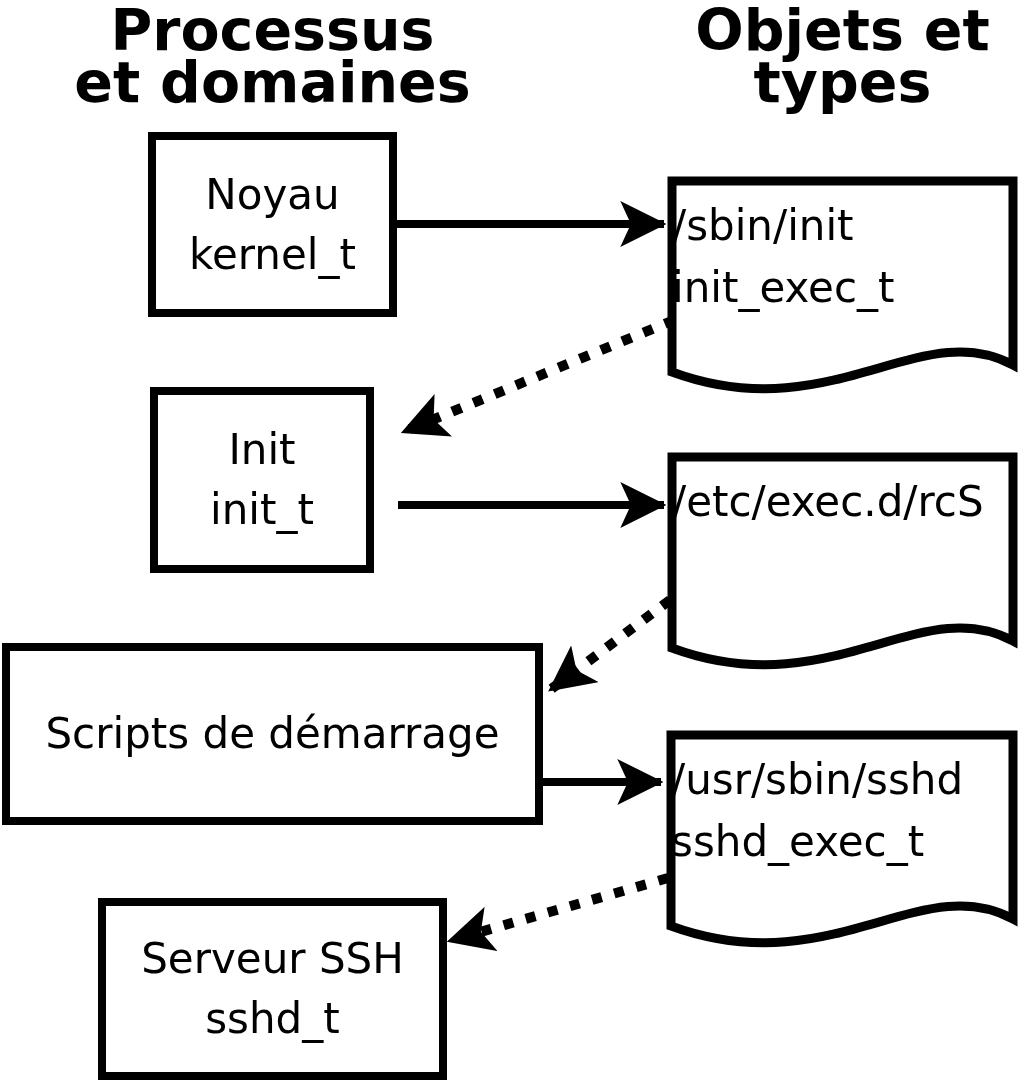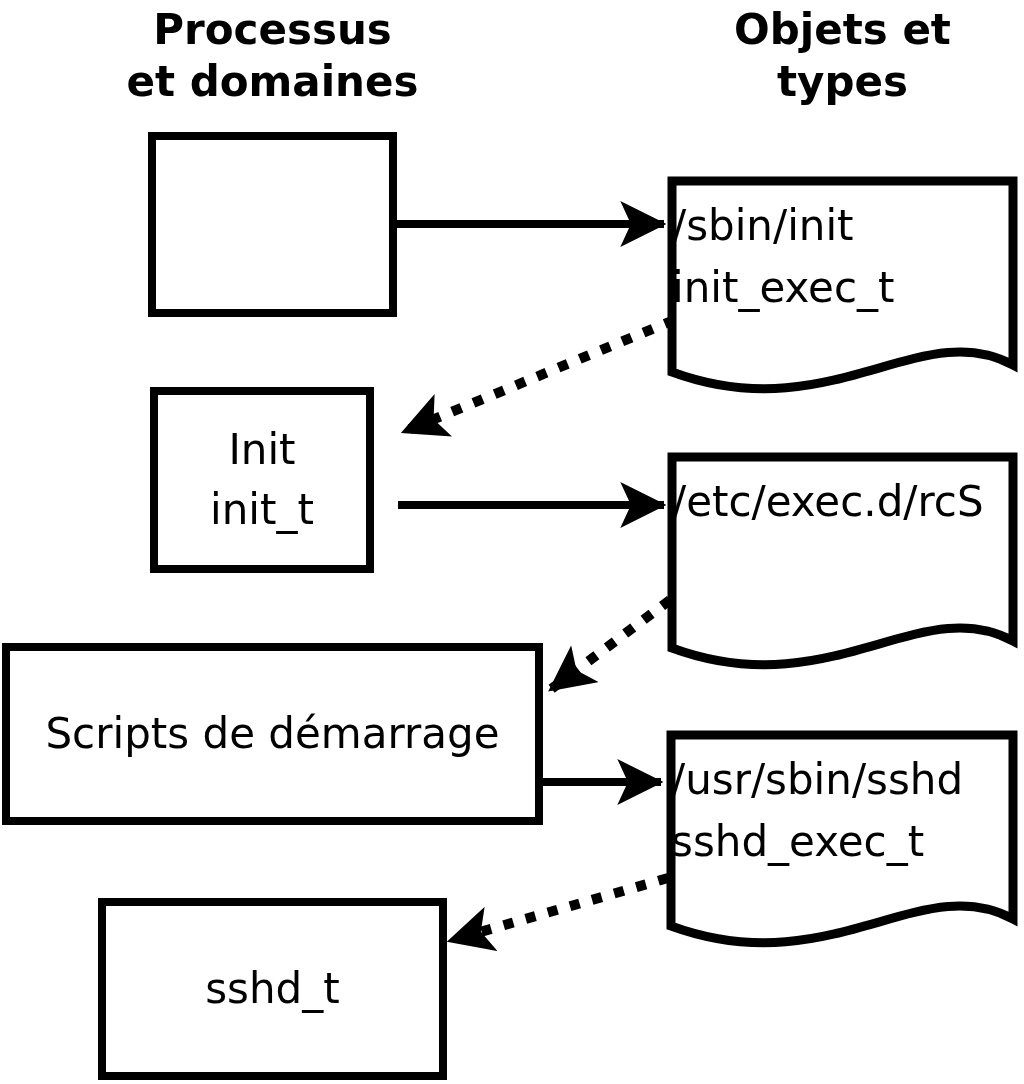--- a/index.html
+++ b/index.html
@@ -10,21 +10,21 @@
     height: 1084px;
     background: #ffffff;
     overflow: hidden;
     font-family: "DejaVu Sans", sans-serif;
     color: #000000;
   }
   .col-header {
     position: absolute;
     text-align: center;
     font-weight: bold;
-    font-size: 42px;
+    font-size: 57px;
     line-height: 52px;
     white-space: pre-line;
     z-index: 3;
   }
   #header-left  { left: 25px;  top: 4px; width: 495px; }
   #header-right { left: 655px; top: 4px; width: 375px; }
 
   .pbox {
     position: absolute;
     box-sizing: border-box;
@@ -75,29 +75,32 @@
 <body>
 
 <div id="canvas">
 
   <div id="header-left" class="col-header">Processus
 et domaines</div>
   <div id="header-right" class="col-header">Objets et
 types</div>
 
   <div id="box-noyau" class="pbox">
+    <div>Noyau</div>
+    <div>kernel_t</div>
   </div>
   <div id="box-init" class="pbox">
     <div>Init</div>
     <div>init_t</div>
   </div>
   <div id="box-scripts" class="pbox">
     <div>Scripts de démarrage</div>
   </div>
   <div id="box-sshd" class="pbox">
+    <div>Serveur SSH</div>
     <div>sshd_t</div>
   </div>
 
   <svg id="arrow-layer" viewBox="0 0 1024 1084" xmlns="http://www.w3.org/2000/svg">
     <defs>
       <marker id="head" viewBox="0 0 10 10" refX="9.5" refY="5" markerUnits="userSpaceOnUse" markerWidth="46" markerHeight="46" orient="auto">
         <path d="M0,0 L10,5 L0,10 L2.3,5 Z" fill="#000000"></path>
       </marker>
     </defs>
 

